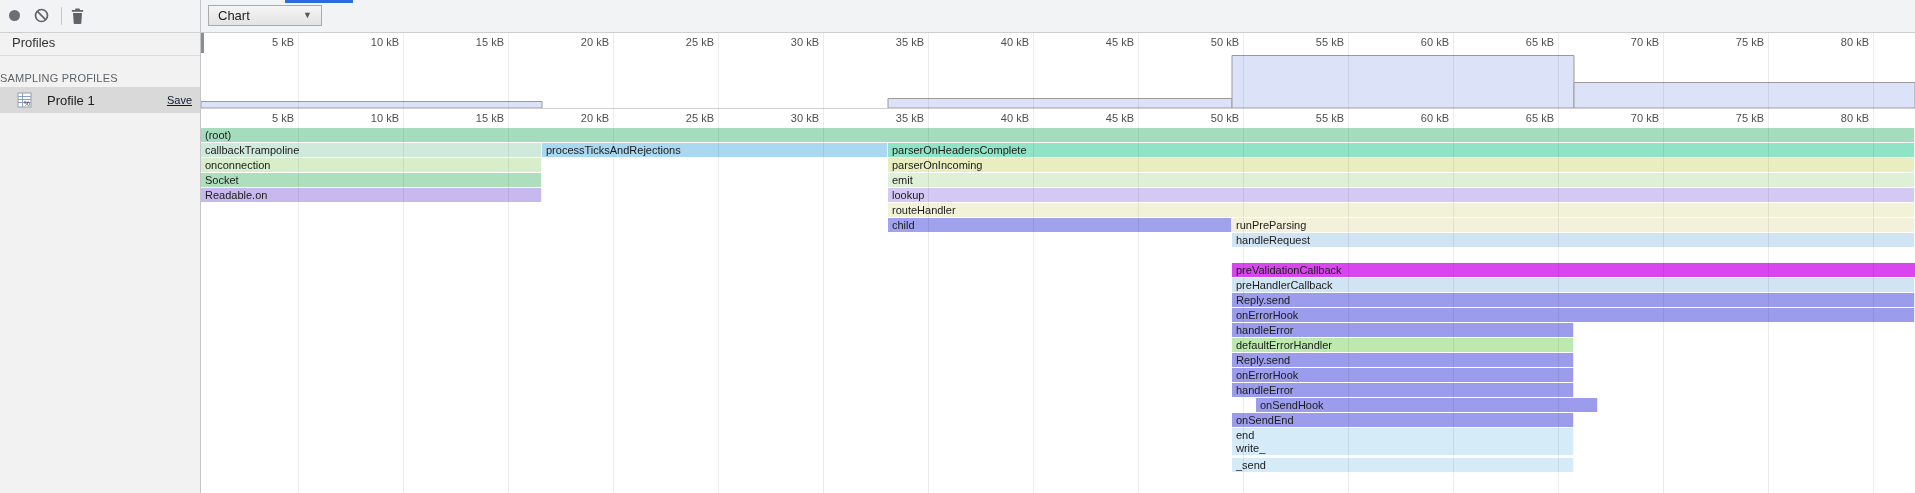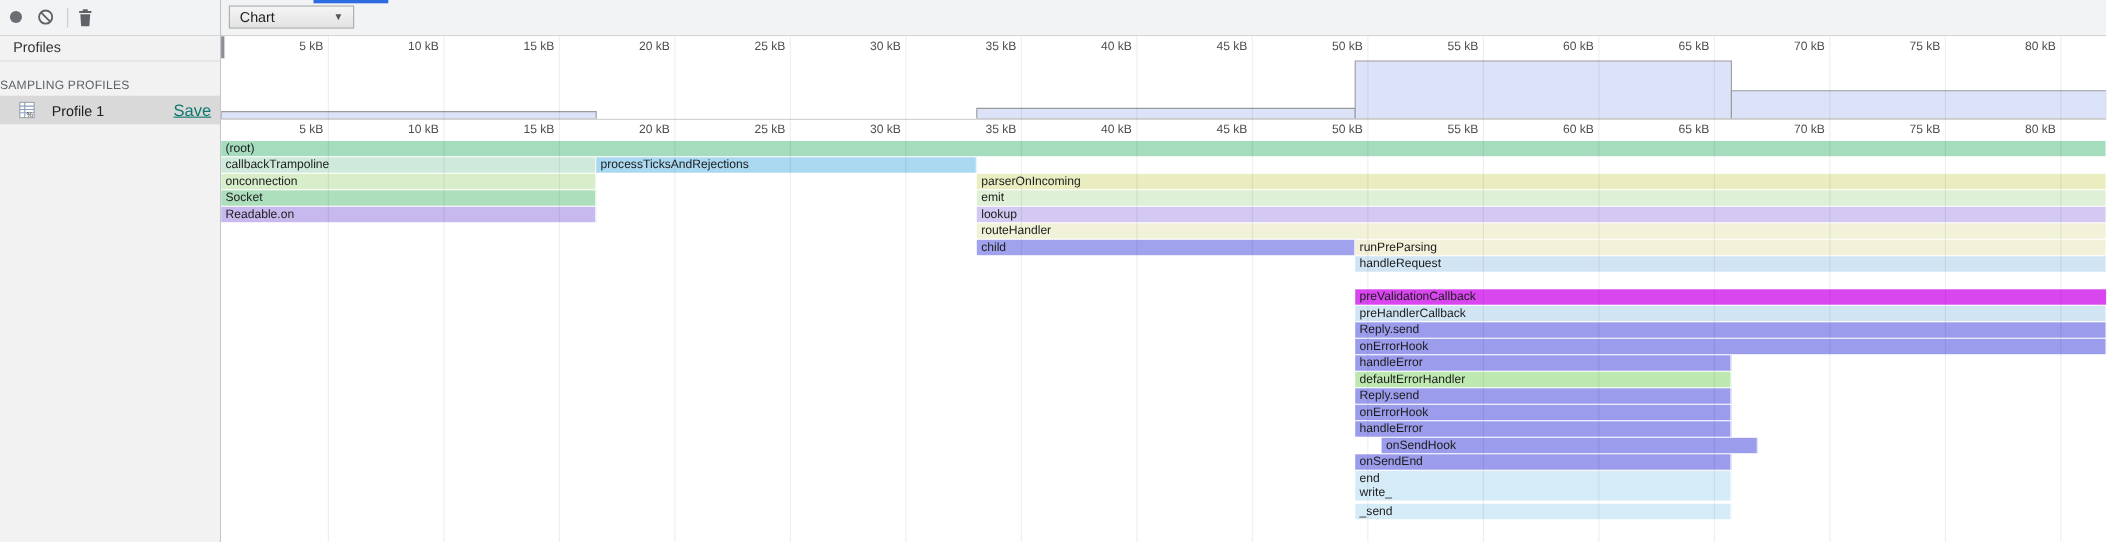--- a/index.html
+++ b/index.html
@@ -21,21 +21,21 @@
   .view-select .arrow{position:absolute;right:9px;top:0;line-height:19px;font-size:9px;color:#555;}
   
   .sidebar{position:absolute;left:0;top:33px;width:200px;height:460px;background:#f2f2f2;}
   .profiles-row{height:20px;padding:2px 0 0 12px;font-size:13px;color:#333;
                 border-bottom:1px solid #dcdcdc;}
   .section-label{margin-top:16px;padding-left:0;font-size:11px;color:#5f6368;letter-spacing:.2px;}
   .profile-row{position:absolute;left:0;top:54px;width:200px;height:26px;background:#d9d9d9;
                display:flex;align-items:center;cursor:pointer;}
   .profile-icon{margin-left:17px;width:16px;height:16px;flex:0 0 auto;}
   .profile-name{margin-left:14px;font-size:13px;color:#202124;flex:1 1 auto;}
-  .save-link{margin-right:8px;font-size:15px;color:#0f766e;text-decoration:underline;cursor:pointer;}
+  .save-link{margin-right:8px;font-size:11px;color:#0f172a;text-decoration:underline;cursor:pointer;}
   
   .vdiv{position:absolute;left:200px;top:0;width:1px;height:493px;background:#c2c5c8;}
   .overview{position:absolute;left:201px;top:33px;width:1714px;height:75px;background:#fff;}
   .overview svg{position:absolute;left:0;top:0;}
   .ov-handle{position:absolute;left:0;top:0;width:3px;height:20px;background:#8b8f93;cursor:ew-resize;}
   .ruler2{position:absolute;left:201px;top:108px;width:1714px;height:20px;background:#fff;
           border-top:1px solid #d0d0d0;box-sizing:border-box;}
   .tick{position:absolute;top:3px;transform:translateX(-100%);font-size:11px;color:#4e4e4e;white-space:nowrap;}
   .flame{position:absolute;left:201px;top:128px;width:1714px;height:365px;background:#fff;overflow:hidden;}
   .bar{position:absolute;height:14px;box-sizing:border-box;overflow:hidden;white-space:nowrap;
@@ -131,20 +131,21 @@
       <span class="tick" style="left: 1353px;">65 kB</span>
       <span class="tick" style="left: 1458px;">70 kB</span>
       <span class="tick" style="left: 1563px;">75 kB</span>
       <span class="tick" style="left: 1668px;">80 kB</span>
     </div>
 
   <div class="flame" id="flame">
       <div class="bar" title="(root)" style="left: 0px; width: 1714px; top: 0px; height: 14px; background: rgb(165, 220, 190);">(root)</div>
       <div class="bar" title="callbackTrampoline" style="left: 0px; width: 341px; top: 15px; height: 14px; background: rgb(207, 234, 219);">callbackTrampoline</div>
       <div class="bar" title="processTicksAndRejections" style="left: 341px; width: 346px; top: 15px; height: 14px; background: rgb(169, 216, 240);">processTicksAndRejections</div>
+      <div class="bar" title="parserOnHeadersComplete" style="left: 687px; width: 1027px; top: 15px; height: 14px; background: rgb(142, 228, 196);">parserOnHeadersComplete</div>
       <div class="bar" title="onconnection" style="left: 0px; width: 341px; top: 30px; height: 14px; background: rgb(216, 238, 203);">onconnection</div>
       <div class="bar" title="parserOnIncoming" style="left: 687px; width: 1027px; top: 30px; height: 14px; background: rgb(233, 237, 191);">parserOnIncoming</div>
       <div class="bar" title="Socket" style="left: 0px; width: 341px; top: 45px; height: 14px; background: rgb(174, 223, 189);">Socket</div>
       <div class="bar" title="emit" style="left: 687px; width: 1027px; top: 45px; height: 14px; background: rgb(222, 240, 213);">emit</div>
       <div class="bar" title="Readable.on" style="left: 0px; width: 341px; top: 60px; height: 14px; background: rgb(199, 185, 237);">Readable.on</div>
       <div class="bar" title="lookup" style="left: 687px; width: 1027px; top: 60px; height: 14px; background: rgb(212, 201, 242);">lookup</div>
       <div class="bar" title="routeHandler" style="left: 687px; width: 1027px; top: 75px; height: 14px; background: rgb(242, 242, 216);">routeHandler</div>
       <div class="bar" title="child" style="left: 687px; width: 344px; top: 90px; height: 14px; background: rgb(160, 162, 238);">child</div>
       <div class="bar" title="runPreParsing" style="left: 1031px; width: 683px; top: 90px; height: 14px; background: rgb(244, 241, 218);">runPreParsing</div>
       <div class="bar" title="handleRequest" style="left: 1031px; width: 683px; top: 105px; height: 14px; background: rgb(208, 228, 244);">handleRequest</div>

